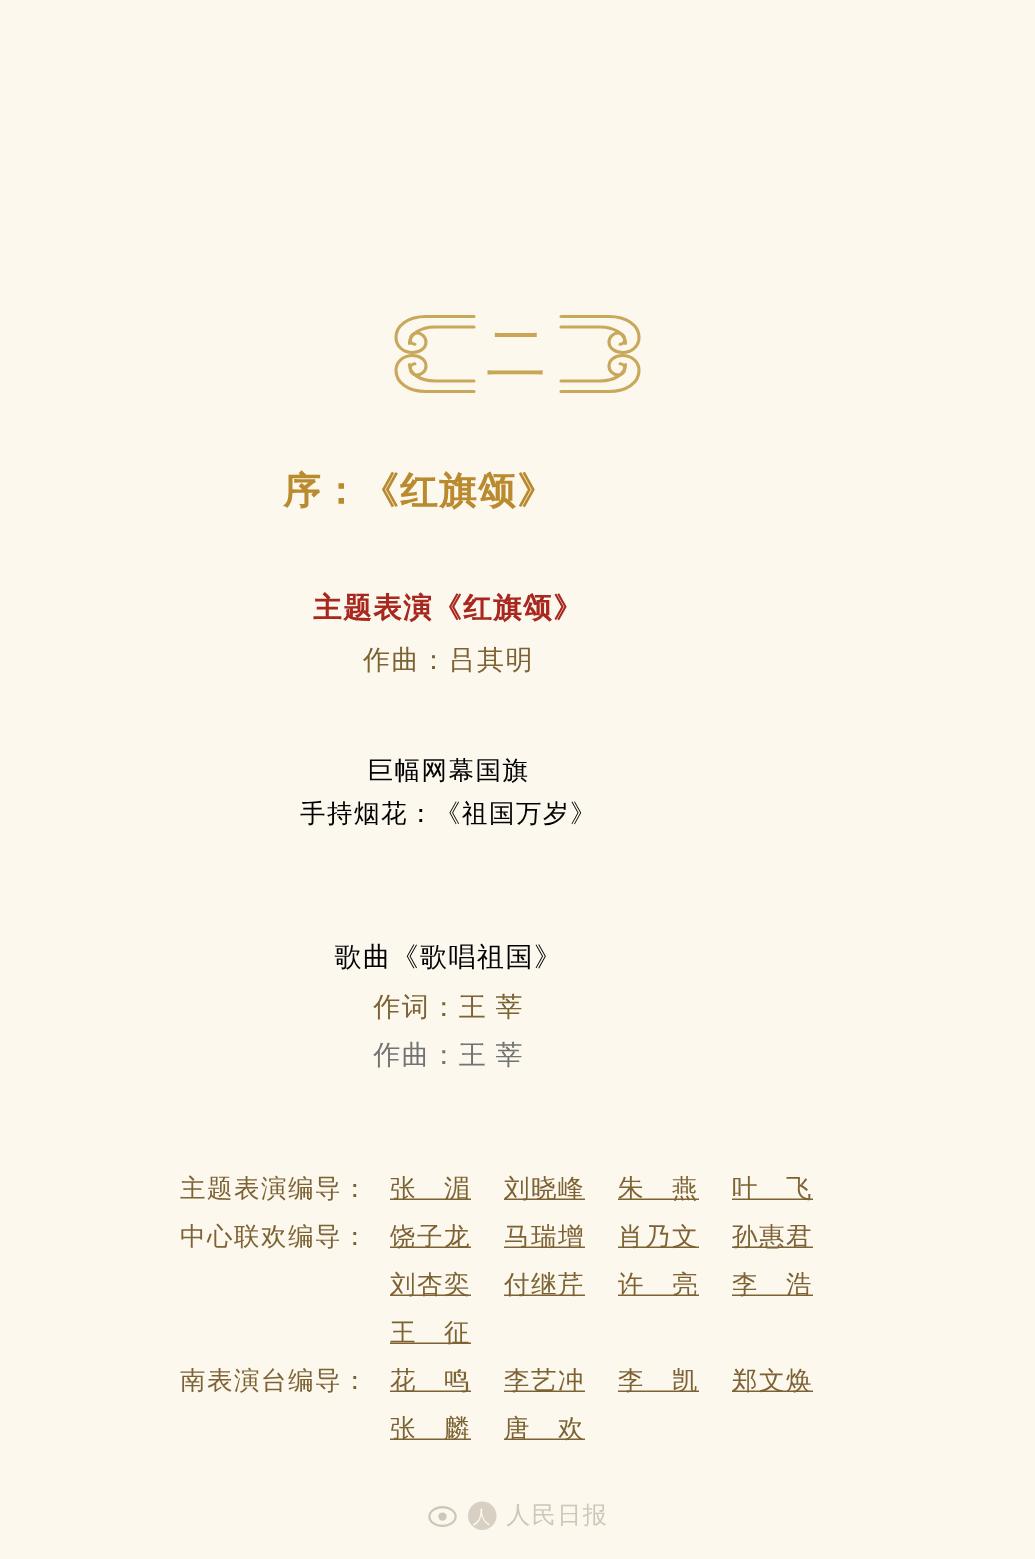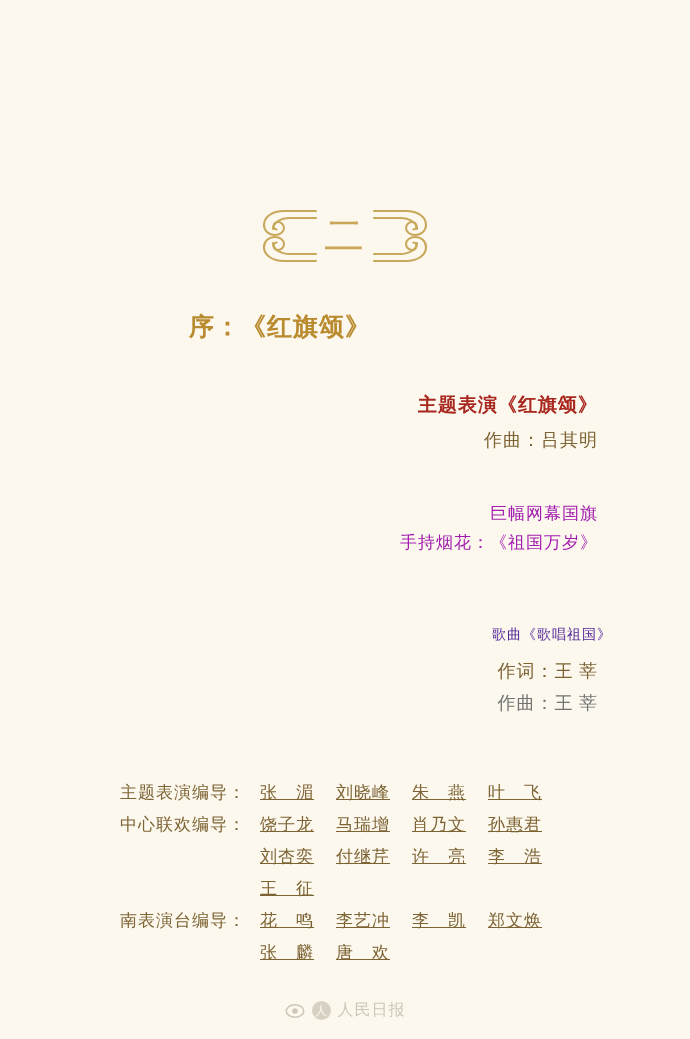--- a/index.html
+++ b/index.html
@@ -58,54 +58,53 @@
     font-size: 25px;
     font-weight: bold;
     color: #b98a2e;
     letter-spacing: 1px;
   }
 
   .block {
     position: absolute;
     left: 0;
     width: 598px;
-    text-align: right;
+    text-align: center;
     font-family: "Liberation Serif", serif;
   }
 
   .perf-title {
     top: 392px;
     font-size: 19px;
     font-weight: bold;
     color: #a8281f;
     letter-spacing: 1px;
   }
   .perf-composer {
     top: 428px;
     font-size: 18px;
     color: #7d6334;
     letter-spacing: 1px;
   }
 
   .stage-line {
     font-size: 17px;
-    color: #a21caf;
+    color: #000000;
     letter-spacing: 1px;
     line-height: 30px;
   }
   .stage-1 { top: 499px; }
   .stage-2 { top: 528px; }
   .stage-3 { top: 557px; }
 
   .song-title {
     top: 626px;
-    font-size: 14px;
-    color: #4c1d95;
-    letter-spacing: 1px;
-    padding-left: 14px;
+    font-size: 18px;
+    color: #000000;
+    letter-spacing: 1px;
   }
   .song-lyric {
     top: 659px;
     font-size: 18px;
     color: #7d6334;
     letter-spacing: 1px;
   }
   .song-compose {
     top: 691px;
     font-size: 18px;

